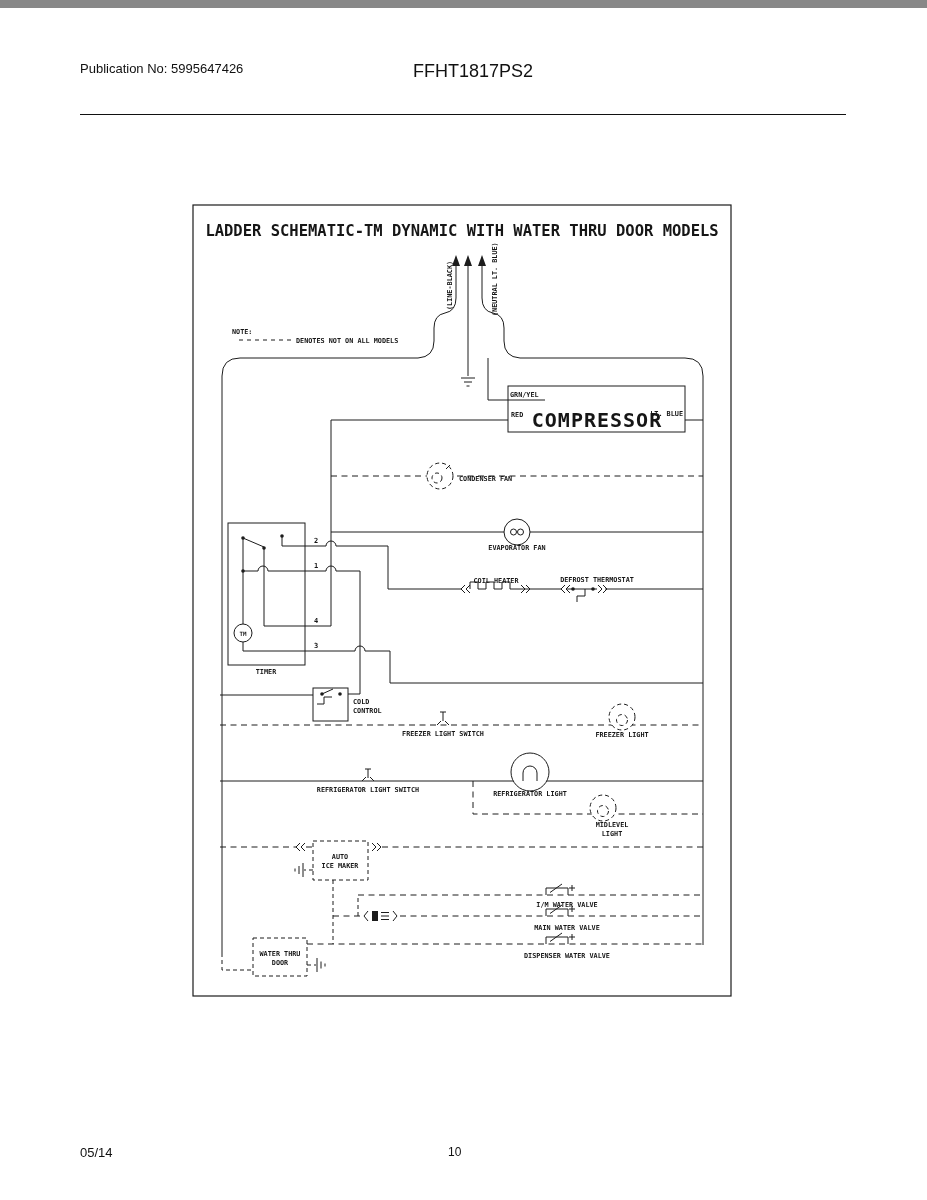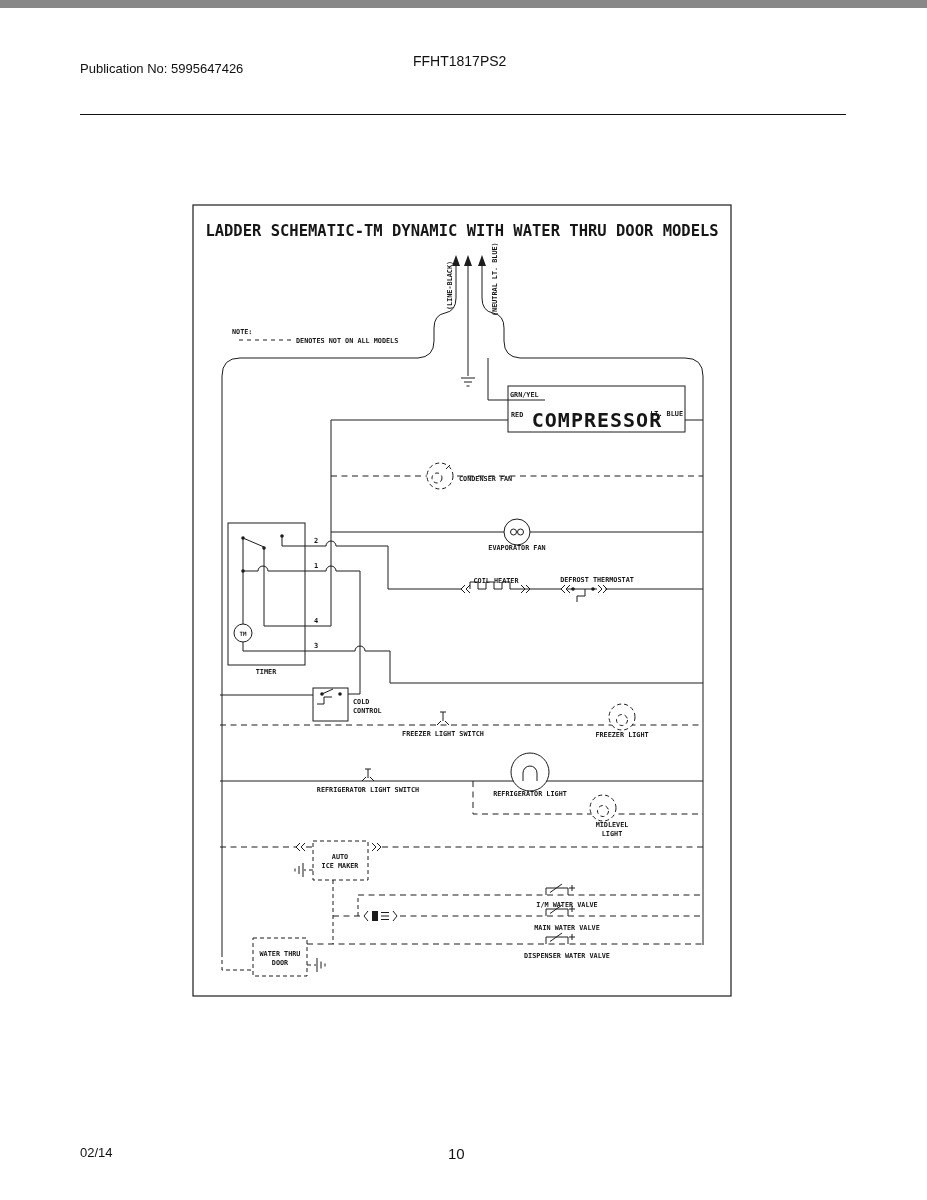--- a/index.html
+++ b/index.html
@@ -2,25 +2,25 @@
 <html><head>
 <meta charset="utf-8">
 <style>
   html,body{margin:0;padding:0;background:#888;}
   .page{
     position:relative;width:927px;height:1200px;background:#ffffff;
     font-family:"Liberation Sans",sans-serif;color:#111;margin:8px auto;
     overflow:hidden;
   }
   .hdr-pub{position:absolute;left:80px;top:53px;font-size:13px;}
-  .hdr-model{position:absolute;left:413px;top:45px;font-size:14px;}
+  .hdr-model{position:absolute;left:413px;top:53px;font-size:18px;}
   .hdr-section{position:absolute;left:0;top:86px;width:927px;text-align:center;font-size:13.5px;letter-spacing:.3px;}
   .hdr-rule{position:absolute;left:80px;top:106px;width:766px;height:0;border-top:1.6px solid #111;}
   .ftr-date{position:absolute;left:80px;top:1137px;font-size:13px;}
-  .ftr-page{position:absolute;left:448px;top:1137px;font-size:15px;}
+  .ftr-page{position:absolute;left:448px;top:1137px;font-size:12px;}
   svg{position:absolute;left:0;top:0;}
   svg text{font-family:"DejaVu Sans Mono",monospace;fill:#161616;}
   .t-title{font-size:15.5px;font-weight:bold;}
   .t-big{font-size:20px;font-weight:bold;letter-spacing:1px;}
   .t-sm{font-size:6.8px;font-weight:bold;}
   .t-term{font-size:7px;font-weight:bold;}
   .t-tm{font-size:5.8px;font-weight:bold;}
   .w{stroke:#1c1c1c;stroke-width:1;fill:none;}
   .w2{stroke:#1c1c1c;stroke-width:1.2;fill:none;}
   .dash{stroke-dasharray:6,4.5;}
@@ -222,15 +222,15 @@
       <text class="t-sm" x="280" y="948" text-anchor="middle">WATER THRU</text>
       <text class="t-sm" x="280" y="957" text-anchor="middle">DOOR</text>
       <g>
         <path class="w dash2" d="M307,957 H316"></path>
         <path class="w" d="M317,950 V964 M321,953.5 V960.5 M325,955.5 V958.5"></path>
       </g>
     </g>
 
   </svg>
 
-  <div class="ftr-date">02/14</div>
+  <div class="ftr-date">05/14</div>
   <div class="ftr-page">10</div>
 </div>
 
 </body></html>

